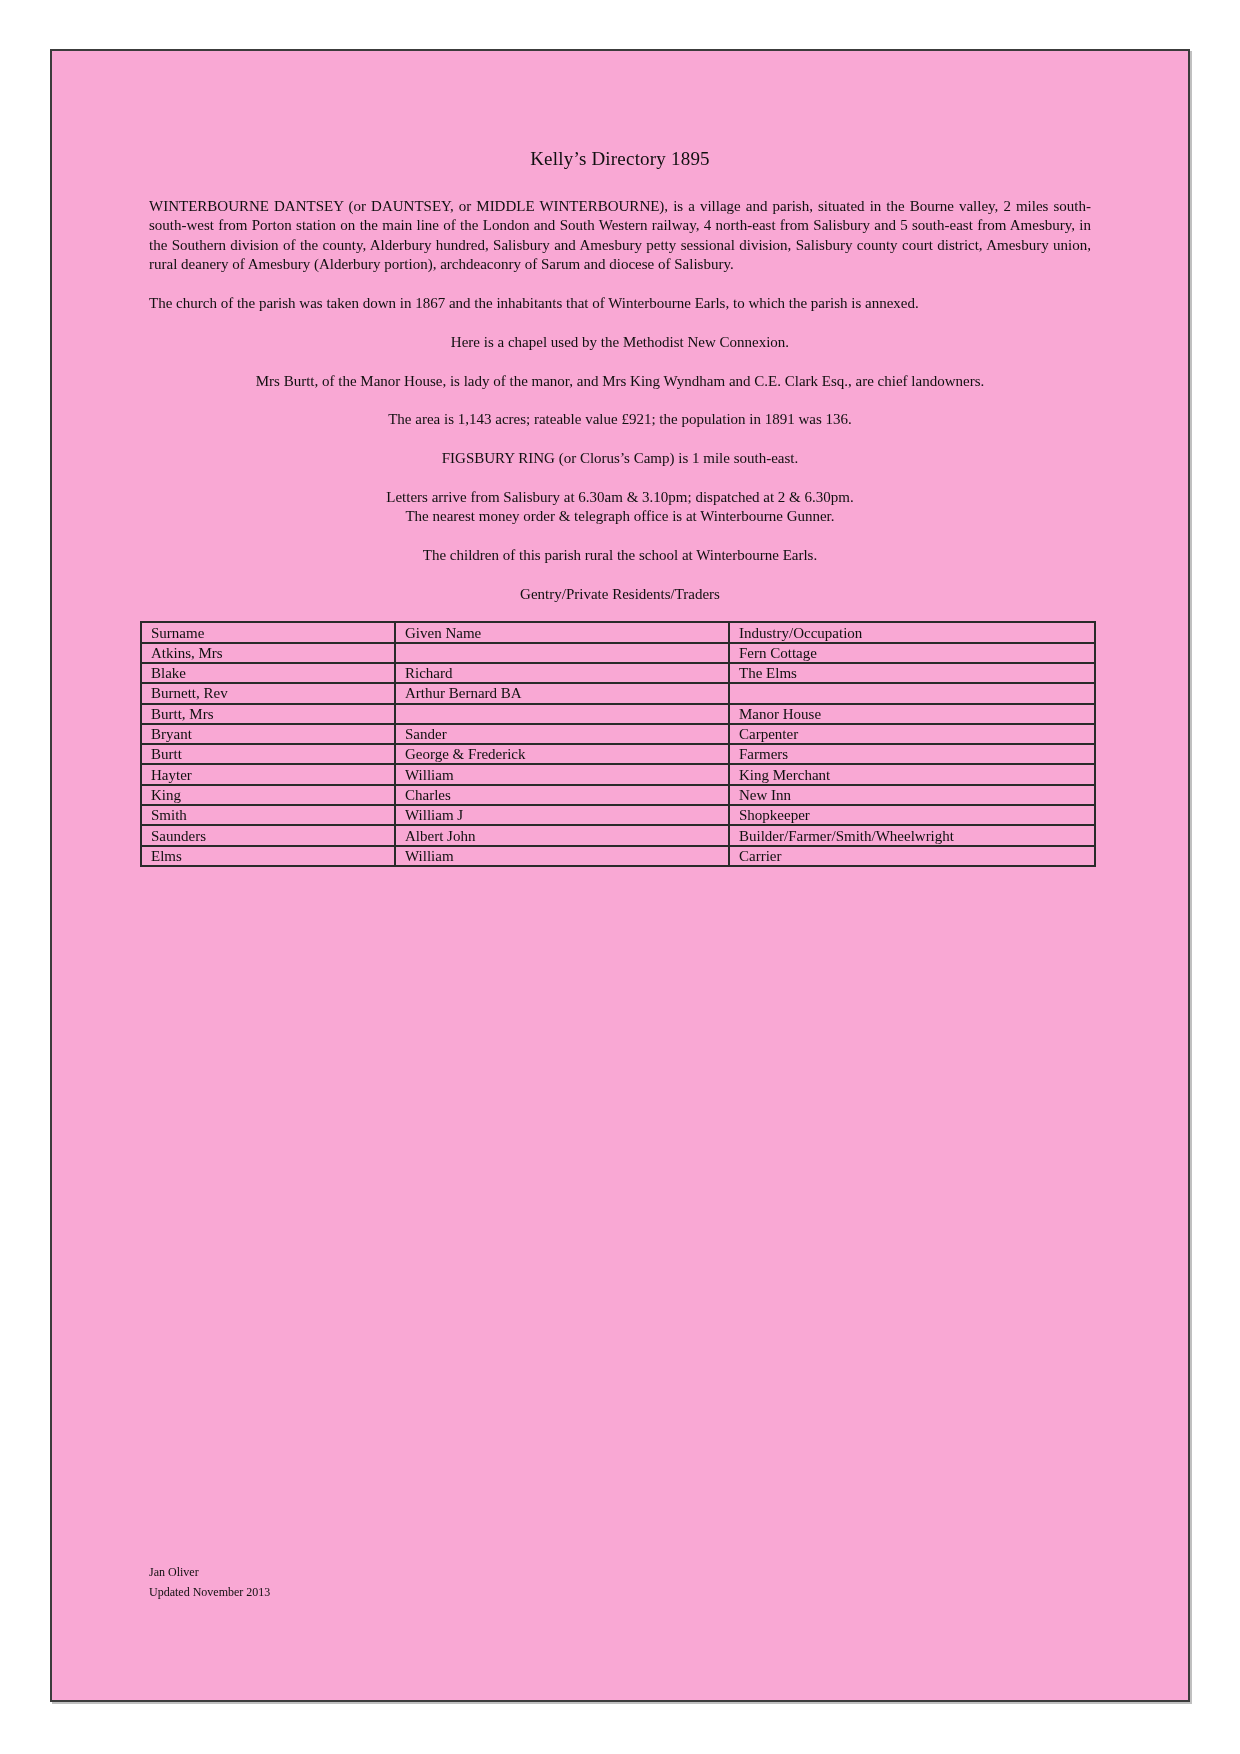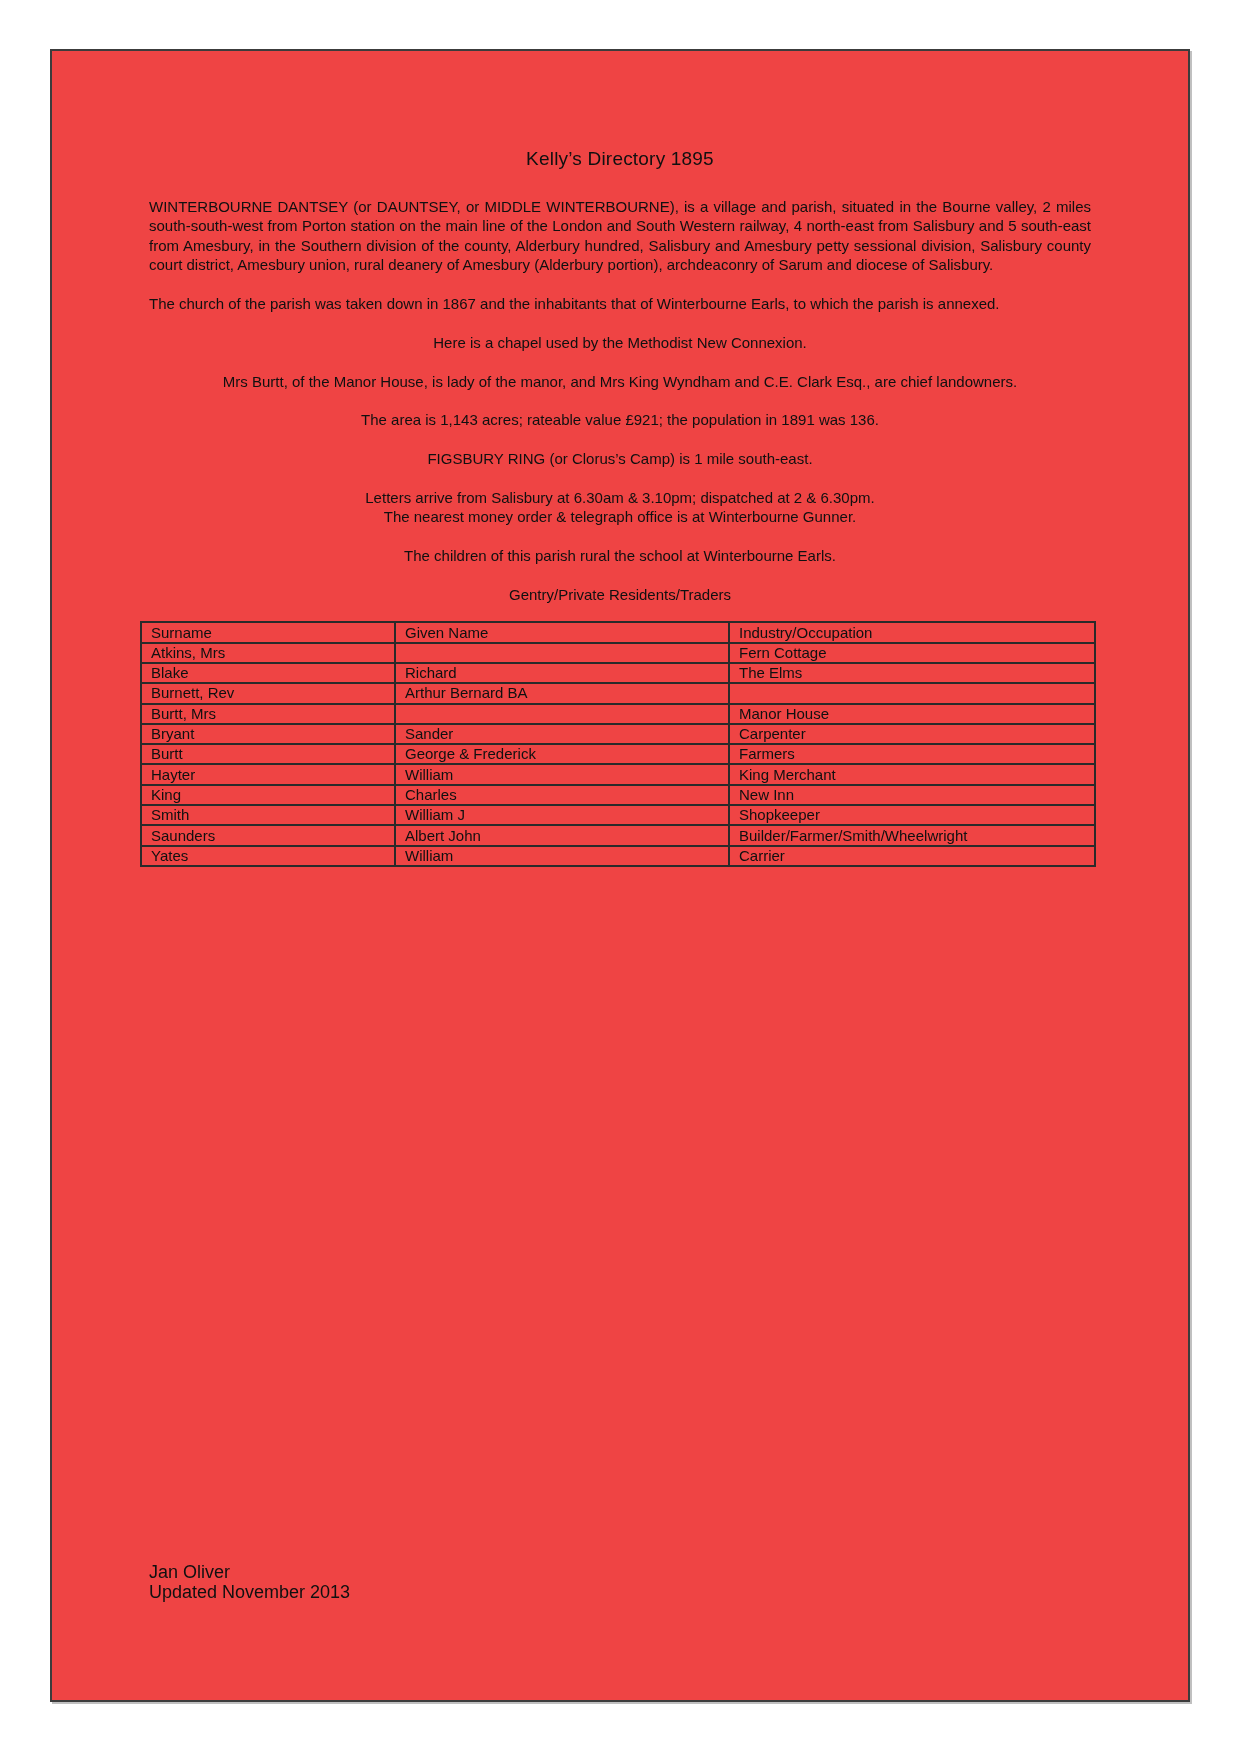--- a/index.html
+++ b/index.html
@@ -14,23 +14,24 @@
     font-family: "Liberation Sans", sans-serif;
     color: #101010;
     overflow: hidden;
   }
   .page {
     position: absolute;
     left: 50px;
     top: 49px;
     width: 1136px;
     height: 1649px;
-    background: #ef4444;
+    background: #f9a8d4;
     border: 2px solid #3c3c3c;
     box-shadow: 2px 2px 0 rgba(130,130,130,0.5);
+    font-family: Liberation Serif, serif;
   }
   .doc {
     position: absolute;
     left: 97px;
     top: 0;
     width: 942px;
   }
   .title {
     margin: 96px 0 0 0;
     font-size: 19px;
@@ -69,21 +70,21 @@
     padding: 0 4px 0 9px;
     text-align: left;
     vertical-align: middle;
     white-space: nowrap;
     overflow: hidden;
   }
   .footer {
     position: absolute;
     left: 97px;
     top: 1511px;
-    font-size: 18px;
+    font-size: 12px;
     line-height: 20px;
   }
 </style>
 </head>
 <body>
 
 <div class="page">
   <div class="doc">
 
     <h1 class="title">Kelly’s Directory 1895</h1>
@@ -168,21 +169,21 @@
             <td>Smith</td>
             <td>William J</td>
             <td>Shopkeeper</td>
           </tr>
           <tr>
             <td>Saunders</td>
             <td>Albert John</td>
             <td>Builder/Farmer/Smith/Wheelwright</td>
           </tr>
           <tr>
-            <td>Yates</td>
+            <td>Elms</td>
             <td>William</td>
             <td>Carrier</td>
           </tr>
         </tbody>
     </table>
 
   </div>
 
   <div class="footer">
     <div>Jan Oliver</div>

